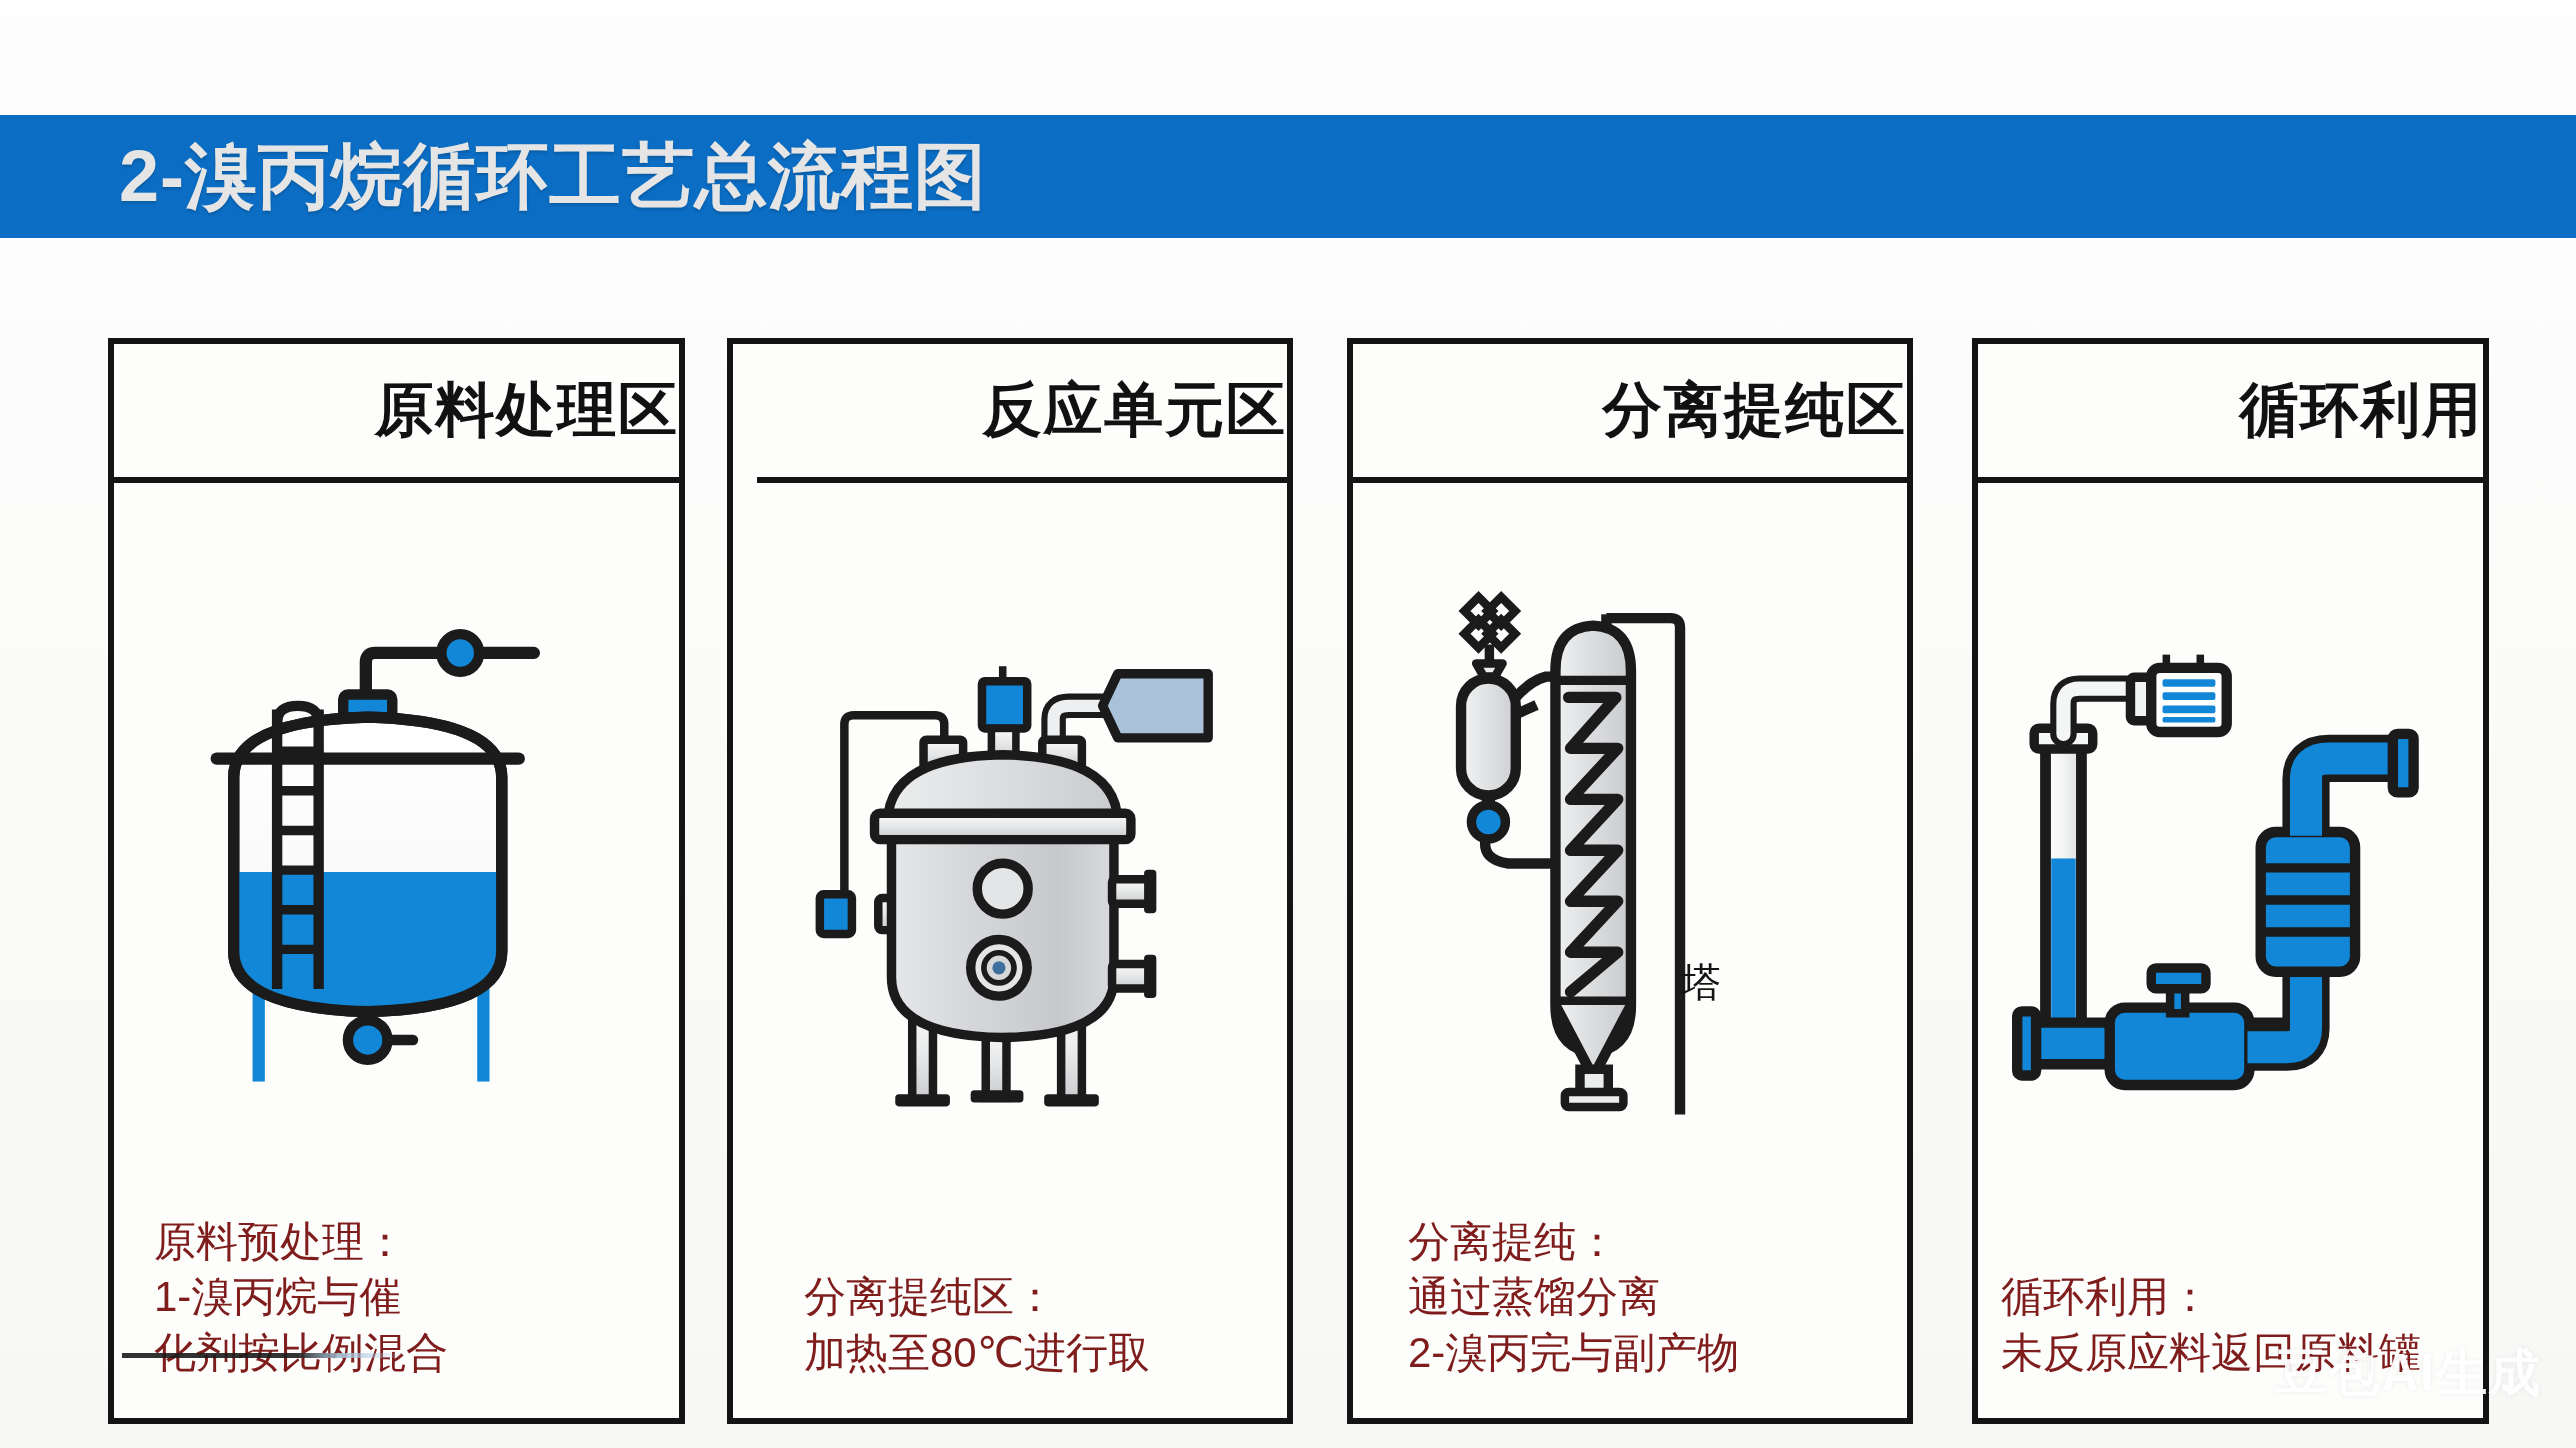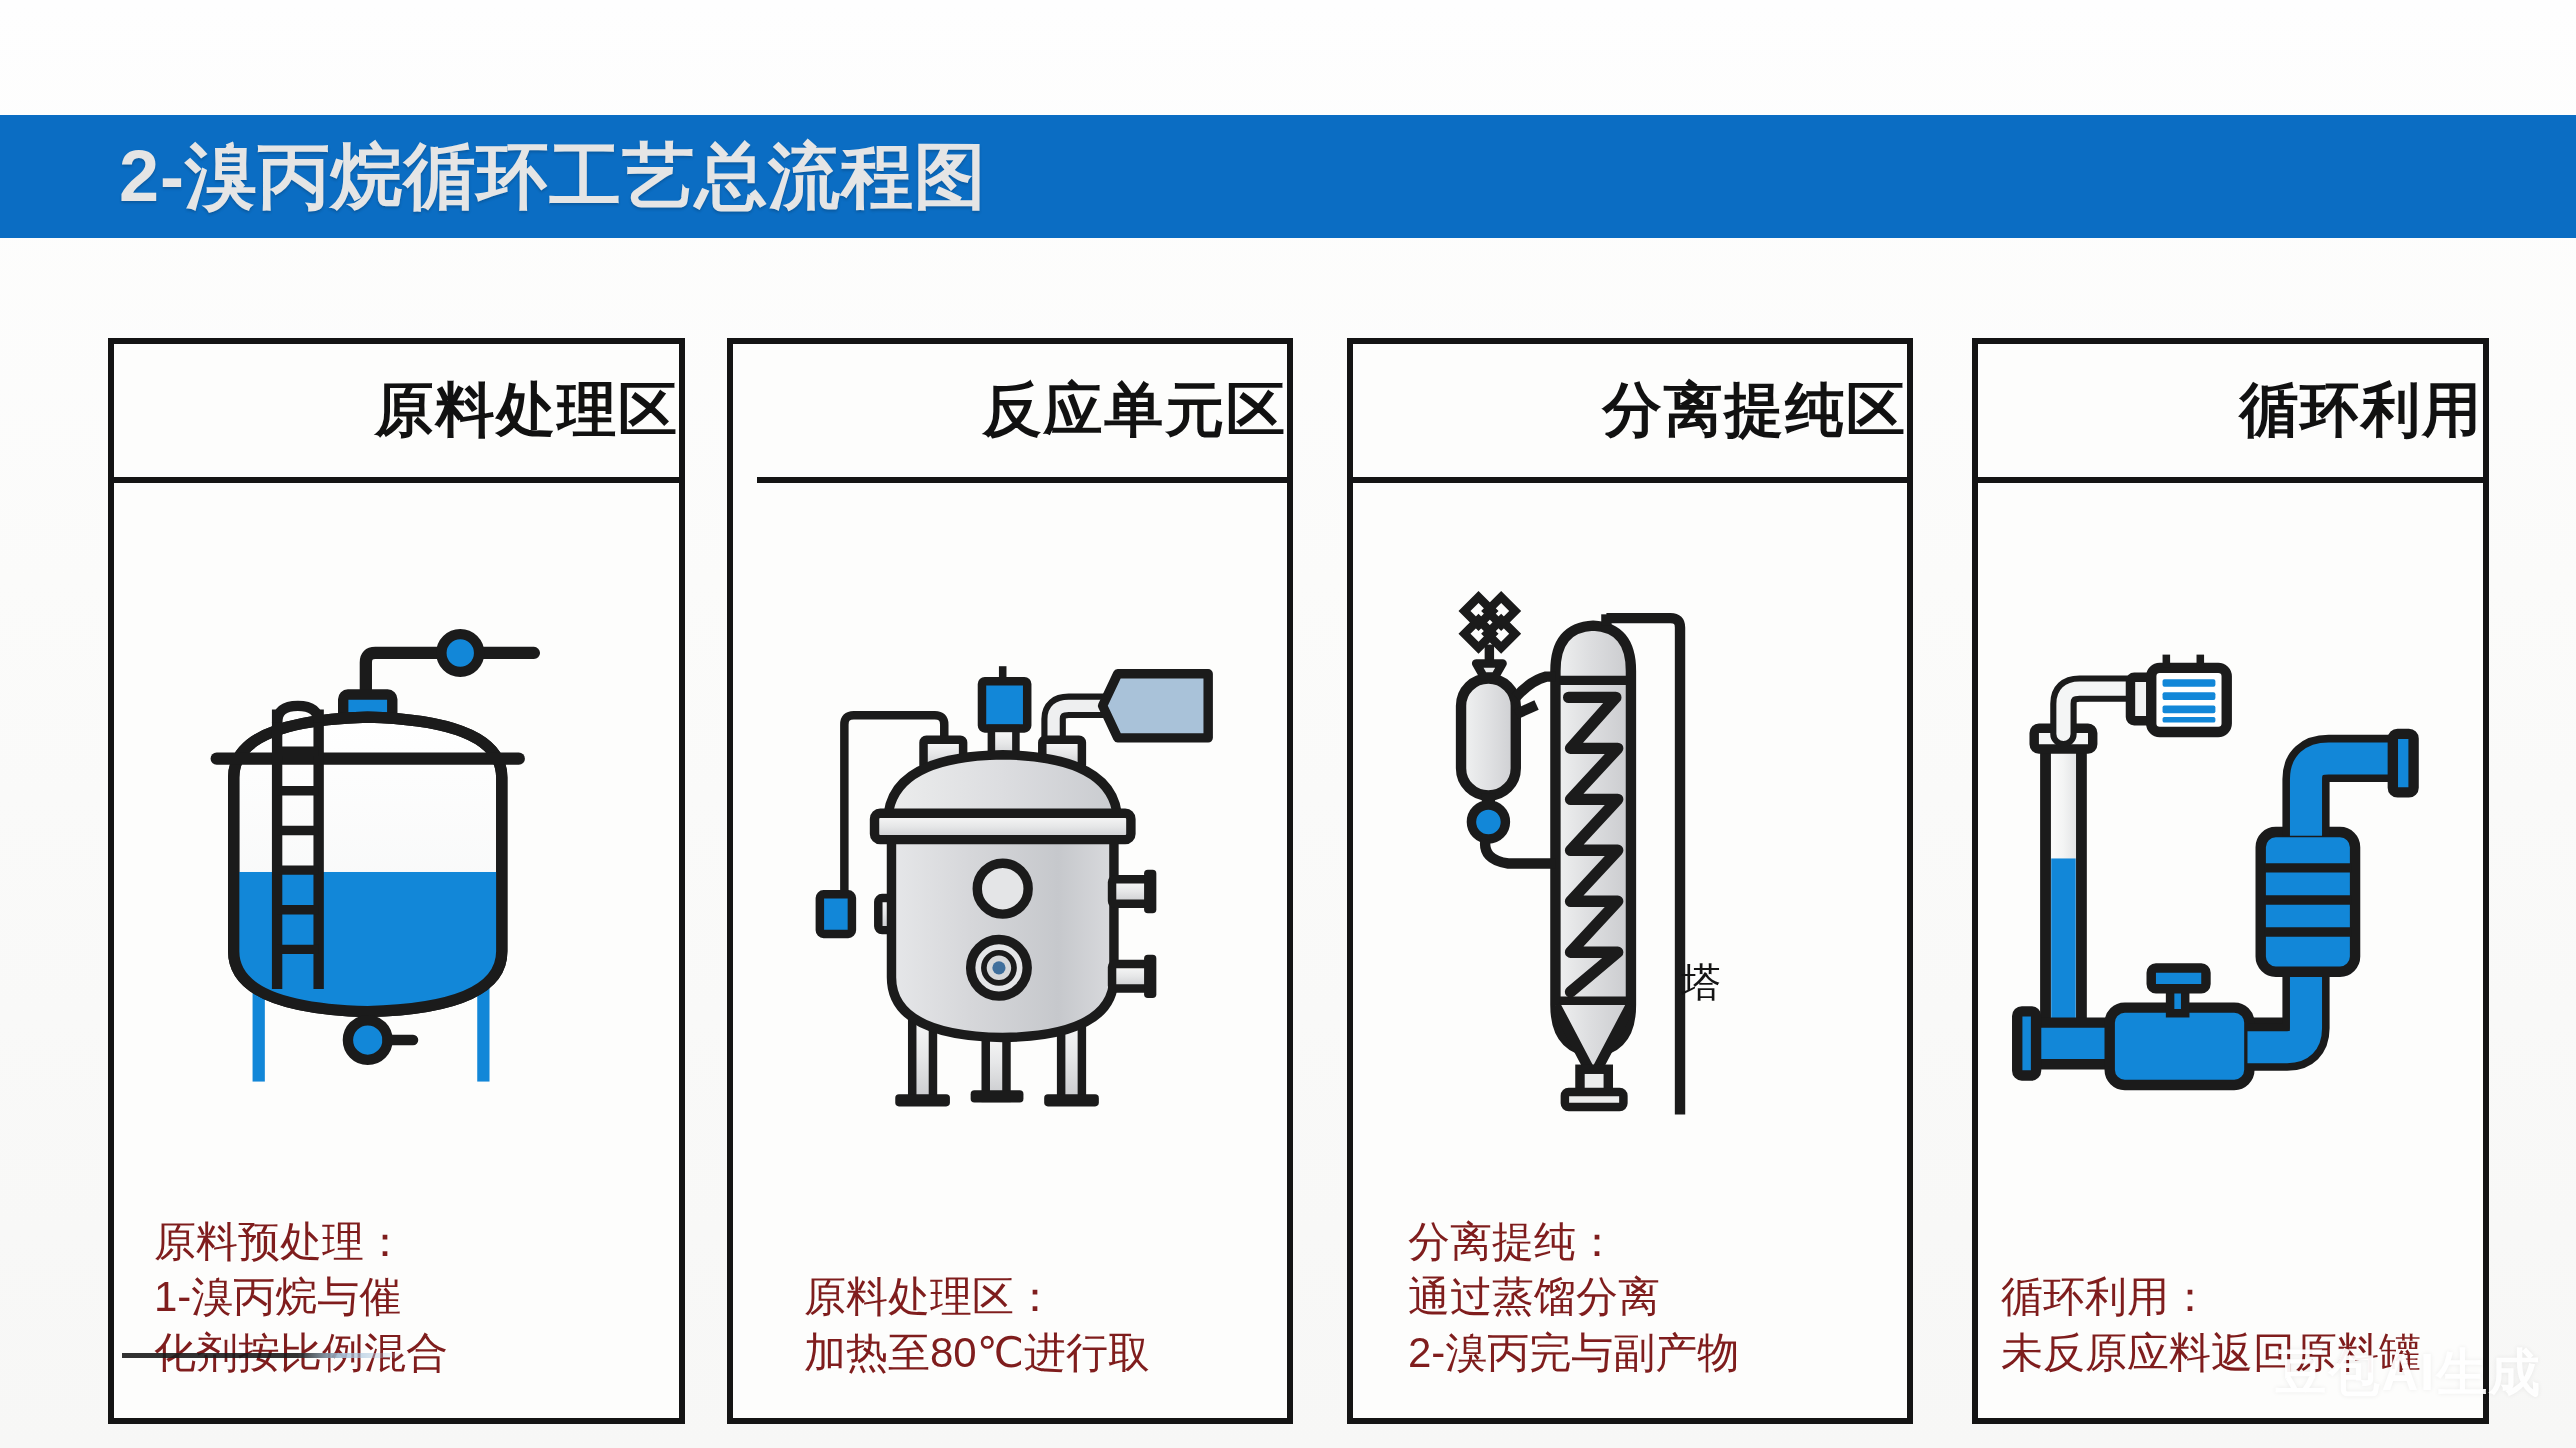--- a/index.html
+++ b/index.html
@@ -259,21 +259,21 @@
           <rect x="364" y="326" width="13" height="46" rx="4" fill="#1b1b1b"></rect>
 
           <circle cx="214" cy="256" r="27" fill="#e4e5e7" stroke="#1b1b1b" stroke-width="10"></circle>
 
           <circle cx="210" cy="340" r="30" fill="#e4e5e7" stroke="#1b1b1b" stroke-width="10"></circle>
           <circle cx="210" cy="340" r="16" fill="#d6d8da" stroke="#1b1b1b" stroke-width="6"></circle>
           <circle cx="210" cy="340" r="7" fill="#3f6f9c"></circle>
         </svg>
       </div>
       <div class="panel-caption">
-        <div class="cap-line">原料处理区：</div>
+        <div class="cap-line">分离提纯区：</div>
         <div class="cap-line">加热至80℃进行取</div>
       </div>
     </div>
 
     <div class="panel panel-3">
       <div class="panel-head">
         <div class="panel-head-text">分离提纯区</div>
       </div>
       <div class="panel-art">
         <svg width="406" height="538" viewBox="0 0 430 570" fill="none">

